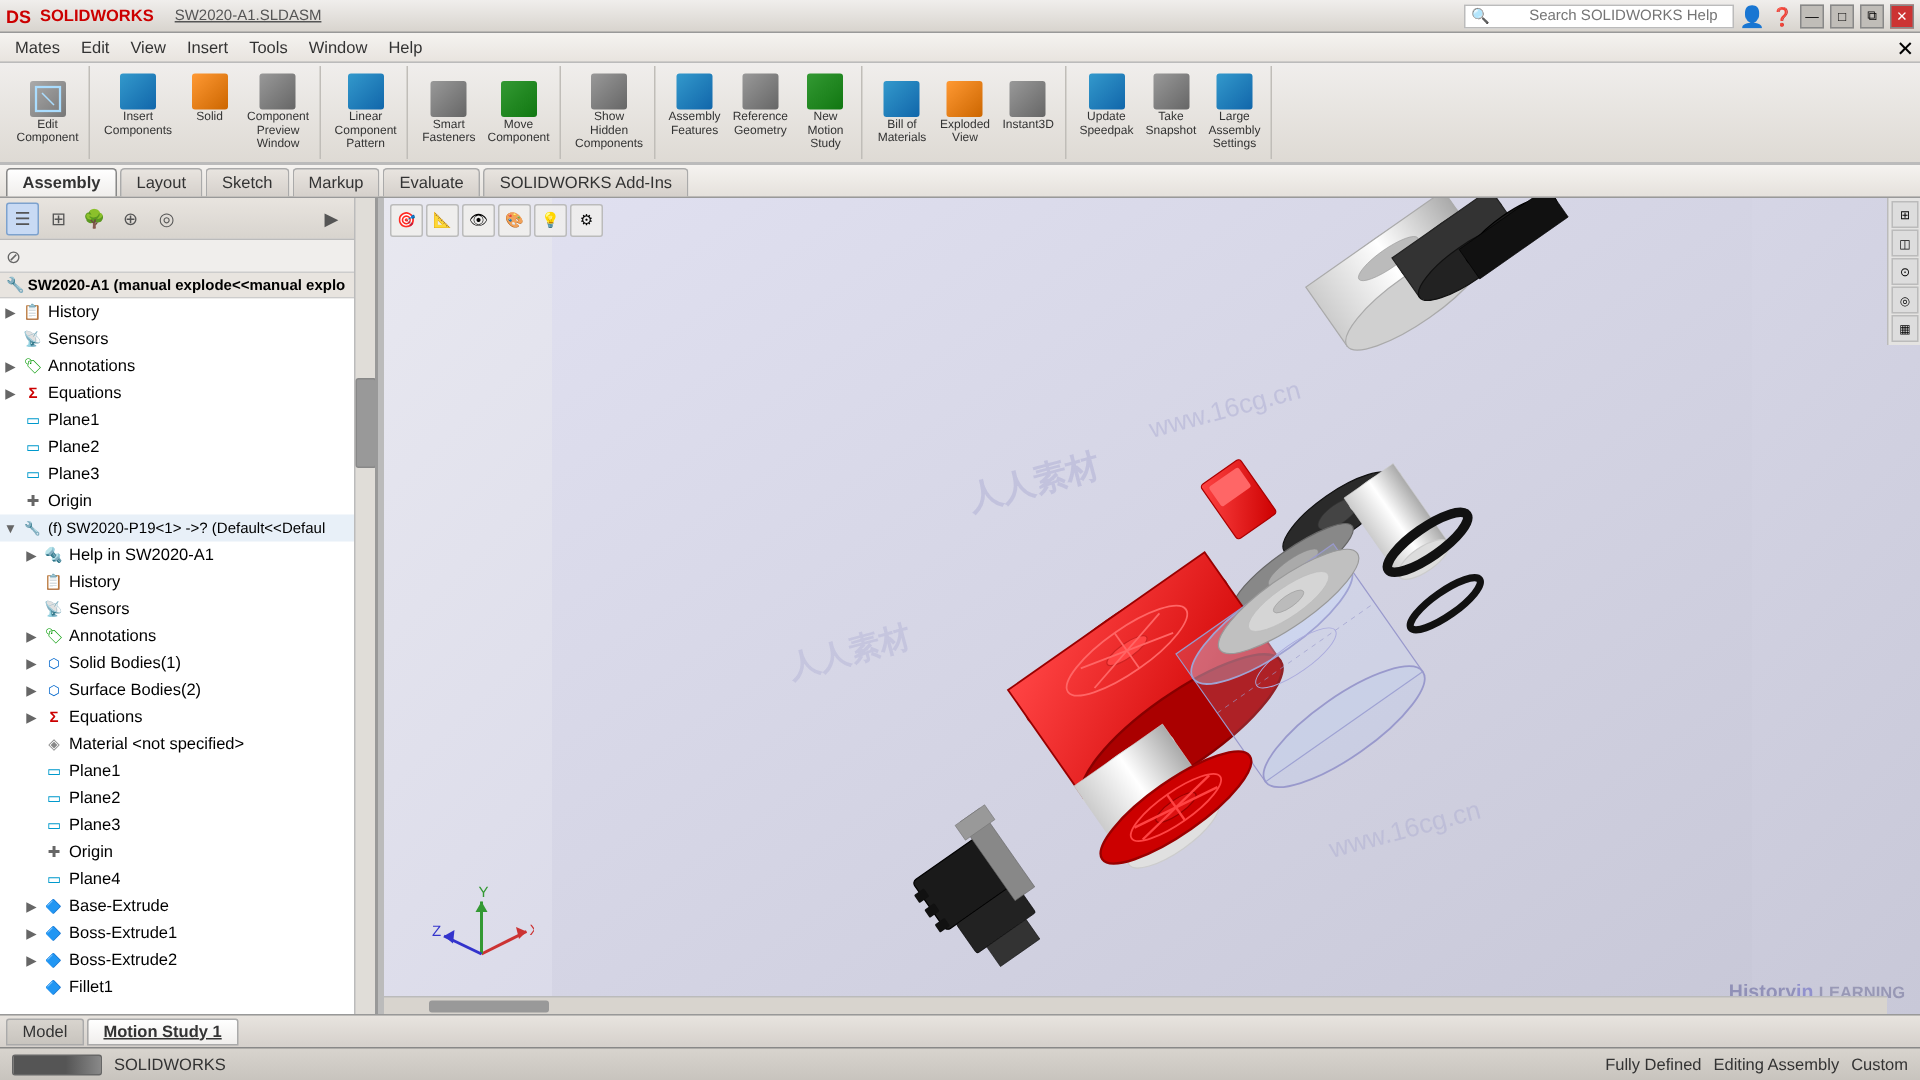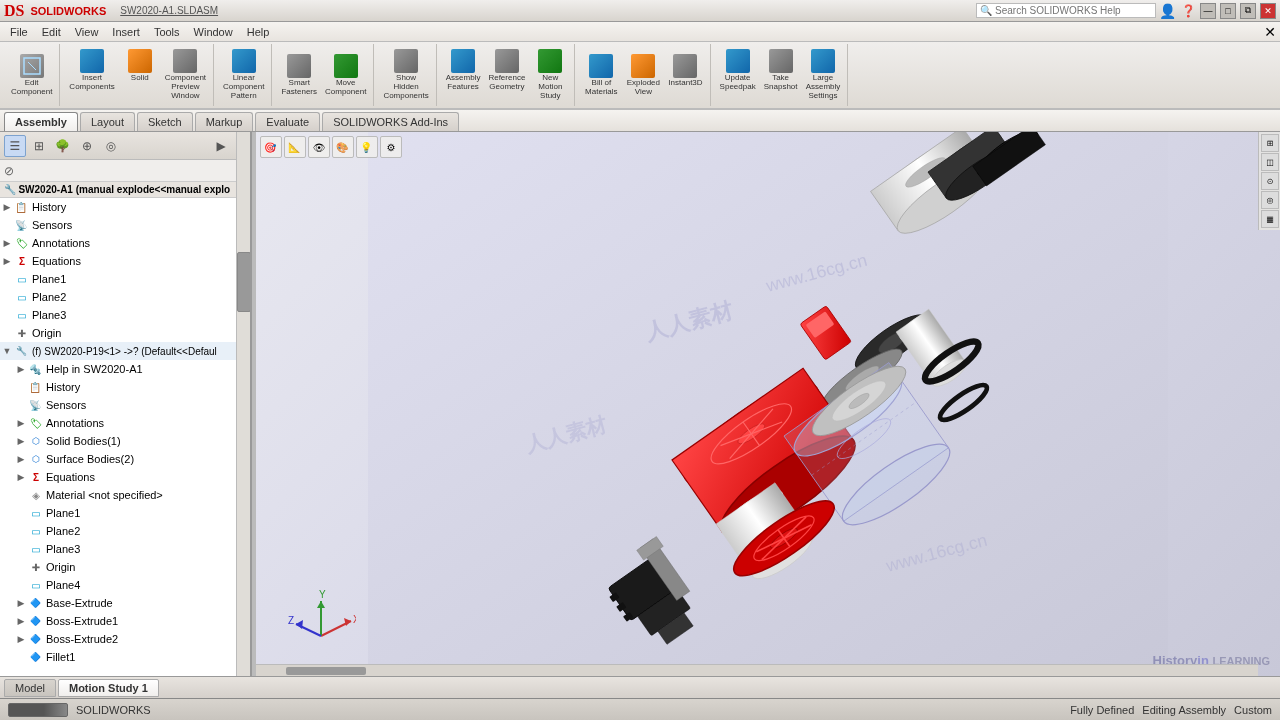--- a/index.html
+++ b/index.html
@@ -9,21 +9,21 @@
     #titlebar {
       height: 22px;
       background: linear-gradient(to bottom, #f0eeec, #d8d4ce);
       display: flex;
       align-items: center;
       justify-content: space-between;
       padding: 0 4px;
       border-bottom: 1px solid #999;
     }
     #titlebar .title-left { display: flex; align-items: center; gap: 6px; }
-    #titlebar .title-logo { color: #cc0000; font-weight: bold; font-size: 16px; font-family: Liberation Serif, serif; }
+    #titlebar .title-logo { color: #cc0000; font-weight: bold; font-size: 12px; }
     #titlebar .title-btn { width: 16px; height: 16px; background: #c0bdb8; border: 1px solid #888; font-size: 9px; display: flex; align-items: center; justify-content: center; cursor: pointer; }
 
     
     #menubar {
       height: 20px;
       background: linear-gradient(to bottom, #f5f3f0, #e8e4df);
       display: flex;
       align-items: center;
       padding: 0 4px;
       border-bottom: 1px solid #bbb;
@@ -244,20 +244,21 @@
       font-size: 11px;
       cursor: pointer;
       background: linear-gradient(to bottom, #d8d4ce, #c8c4be);
       border: 1px solid #aaa;
       border-radius: 2px 2px 0 0;
       color: #333;
     }
     .bottom-tab.active {
       background: linear-gradient(to bottom, #ffffff, #f0eeec);
       font-weight: bold;
+      text-decoration: underline;
     }
 
     
     #statusbar {
       height: 22px;
       background: linear-gradient(to bottom, #d8d4ce, #c8c4be);
       border-top: 1px solid #888;
       display: flex;
       align-items: center;
       justify-content: space-between;
@@ -300,33 +301,33 @@
 
 <div id="titlebar">
   <div class="title-left">
     <span class="title-logo">DS</span>
     <span style="font-weight:bold;font-size:11px;color:#cc0000;">SOLIDWORKS</span>
     <span style="font-size:10px;color:#555;margin-left:8px;text-decoration:underline;">SW2020-A1.SLDASM</span>
   </div>
   <div style="display:flex;align-items:center;gap:4px;">
     <div style="display:flex;align-items:center;background:white;border:1px solid #bbb;padding:1px 4px;width:180px;">
       <span style="font-size:10px;margin-right:2px;">🔍</span>
-      <input type="text" style="border: none; outline: none; font-size: 10px; width: 150px;" placeholder="Search SOLIDWORKS Help">
+      <input type="text" style="border: none; outline: none; font-size: 10px; width: 150px; text-align: right;" placeholder="Search SOLIDWORKS Help">
     </div>
     <span style="font-size:14px;cursor:pointer;">👤</span>
     <span style="font-size:12px;cursor:pointer;">❓</span>
     <div class="title-btn">—</div>
     <div class="title-btn">□</div>
     <div class="title-btn">⧉</div>
     <div class="title-btn" style="background:#cc3333;color:white;">✕</div>
   </div>
 </div>
 
 <div id="menubar">
-  <div class="menu-item">File</div>
+  <div class="menu-item">Mates</div>
   <div class="menu-item">Edit</div>
   <div class="menu-item">View</div>
   <div class="menu-item">Insert</div>
   <div class="menu-item">Tools</div>
   <div class="menu-item">Window</div>
   <div class="menu-item">Help</div>
   <span style="margin-left:auto;font-size:14px;cursor:pointer;">✕</span>
 </div>
 
 <div id="toolbar">

